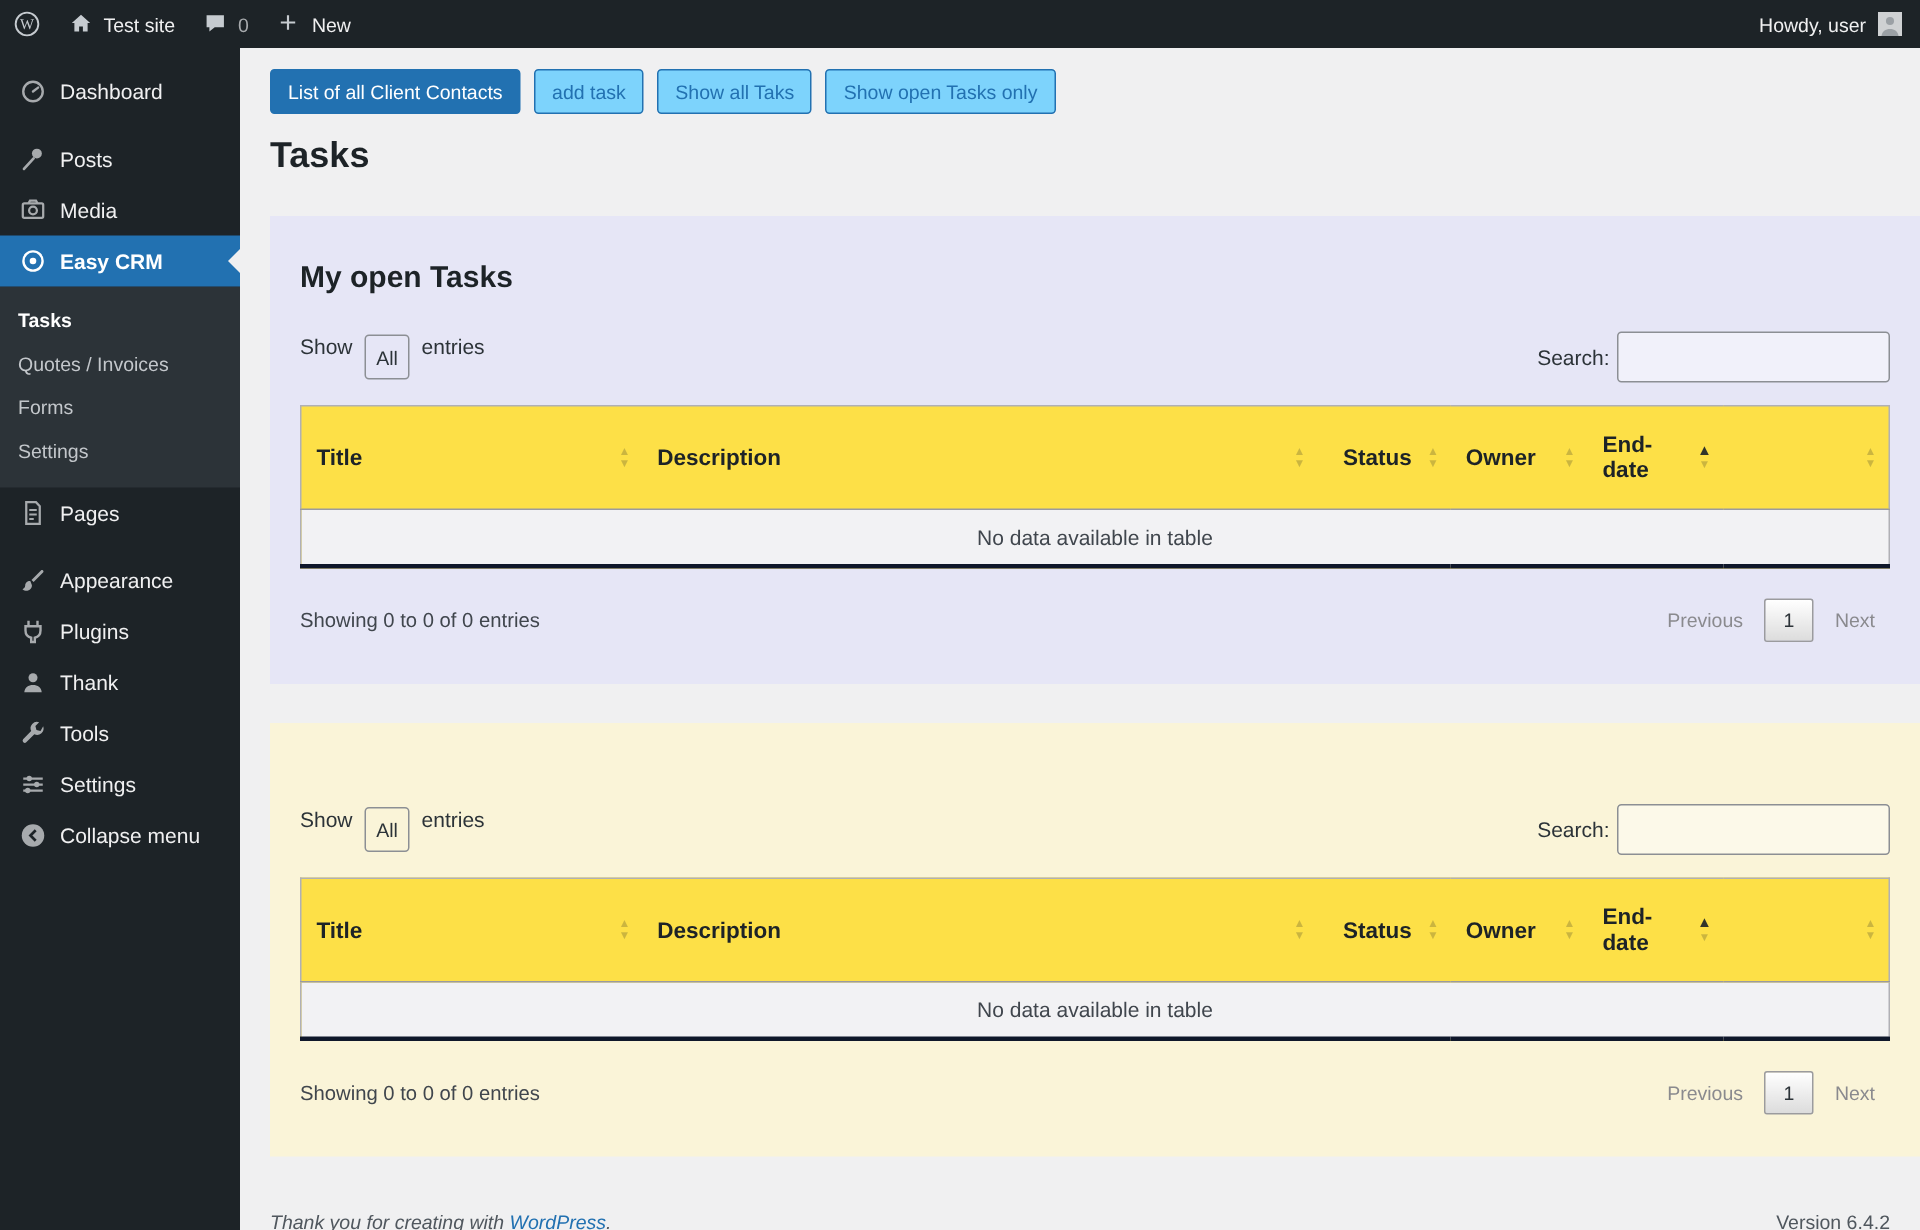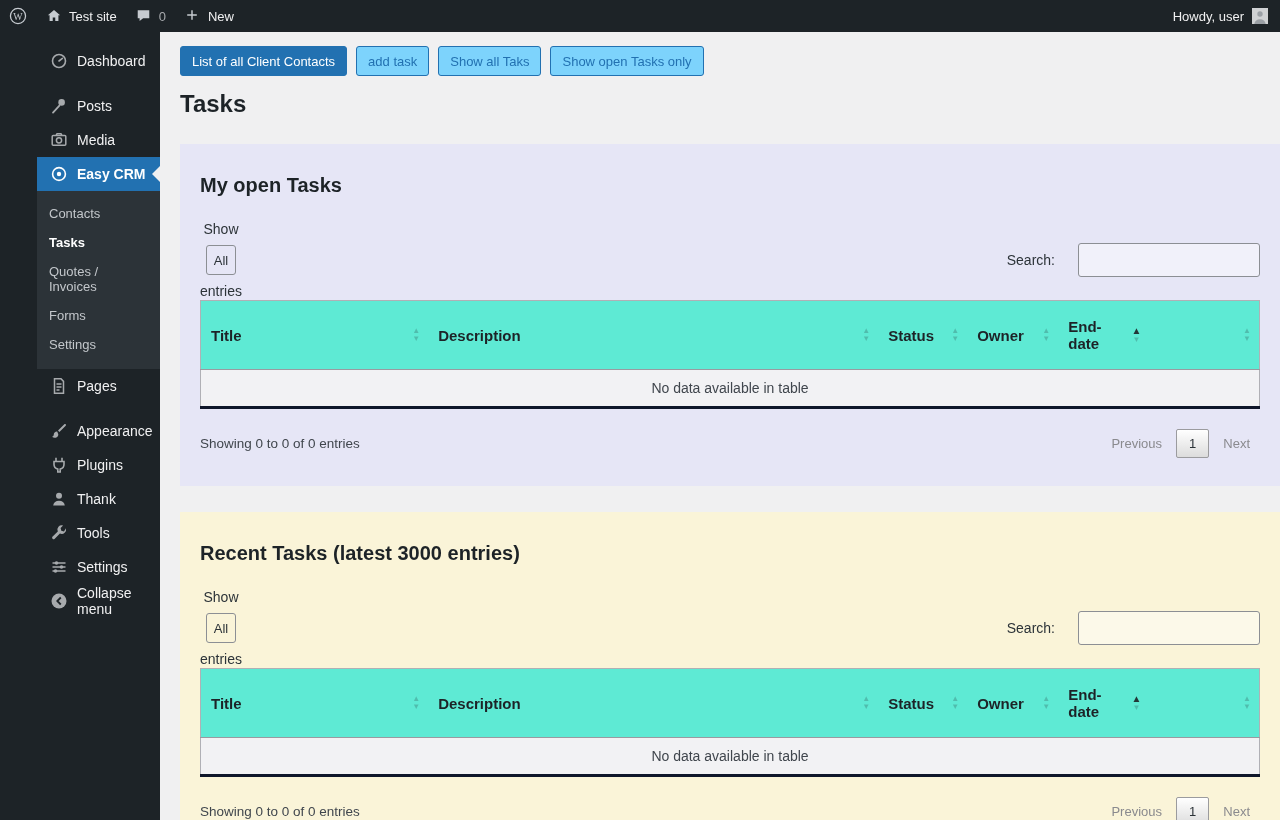--- a/index.html
+++ b/index.html
@@ -17,21 +17,21 @@
   .howdy { display: flex; align-items: center; gap: 8px; padding: 0 12px; cursor: pointer; }
   .avatar { width: 16px; height: 16px; display: inline-flex; overflow: hidden; }
 
   
   .app { display: flex; min-height: 788px; }
   .sidebar { width: 160px; flex: none; background: #1d2327; padding-top: 12px;
     font-size: 14px; color: #f0f0f1; }
   .content { flex: 1; min-width: 0; background: #f0f0f1; padding-bottom: 20px; }
 
   
-  .menu { list-style: none; padding-left: 37px; }
+  .menu { list-style: none; }
   .menu-item { position: relative; display: flex; align-items: center;
     min-height: 34px; padding: 0 8px 0 6px; cursor: pointer; }
   .menu-icon { width: 20px; height: 20px; margin: 0 8px 0 6px; color: #a7aaad;
     flex: none; display: flex; }
   .menu-label { color: #f0f0f1; }
   .menu-sep { height: 11px; }
   .menu-item.active { background: #2271b1; }
   .menu-item.active .menu-icon { color: #fff; }
   .menu-item.active .menu-label { color: #fff; font-weight: 600; }
   .menu-item.active::after { content: ""; position: absolute; right: 0; top: 50%;
@@ -52,37 +52,37 @@
 
   
   .panel { margin: 0 0 0 20px; padding: 30px 20px 28px; }
   .panel + .panel { margin-top: 26px; }
   .panel.lavender { background: #e6e6f6; }
   .panel.yellow { background: #faf4d8; }
   .panel-title { font-size: 20px; font-weight: 700; color: #1d2327; }
 
   .controls { display: flex; justify-content: space-between; align-items: center;
     margin-top: 24px; font-size: 14px; color: #2c3338; }
-  .length { display: flex; align-items: center; gap: 8px; flex-direction: column; }
+  .length { display: flex; align-items: flex-start; gap: 8px; }
   .length-select { appearance: none; -webkit-appearance: none; width: 30px; height: 30px;
     border: 1px solid #8c8f94; border-radius: 3px; background: transparent;
     font: 13px "Liberation Sans", sans-serif; color: #2c3338; text-align: center; cursor: pointer; }
-  .search { display: flex; align-items: center; gap: 23px; }
+  .search { display: flex; align-items: center; gap: 5px; }
   .search input { width: 182px; height: 34px; border: 1px solid #8c8f94; border-radius: 3px;
     background: rgba(255,255,255,.45); padding: 0 8px; font: 14px "Liberation Sans", sans-serif;
     color: #2c3338; outline: none; }
 
   
-  table.dt { width: 100%; margin-top: 1px; border-collapse: collapse; background: #5eead4;
+  table.dt { width: 100%; margin-top: 15px; border-collapse: collapse; background: #fde047;
     border: 1px solid #b0b0b5; }
   table.dt thead th { position: relative; text-align: left; font-size: 15px; font-weight: 700;
     color: #1d2327; padding: 17px 26px 17px 10px; border-bottom: 1px solid #9a9aa0; cursor: pointer; }
   table.dt th:nth-child(1) { width: 21.5%; }
   table.dt th:nth-child(2) { width: 42.5%; }
-  table.dt th:nth-child(3) { width: 8.4%; }
+  table.dt th:nth-child(3) { width: 8.4%; text-align: right; }
   table.dt th:nth-child(4) { width: 8.6%; }
   table.dt th:nth-child(5) { width: 8.6%; }
   .sorters { position: absolute; right: 8px; top: 50%; transform: translateY(-50%);
     display: flex; flex-direction: column; align-items: center; color: #1d2327; }
   .sorters .up::before { content: "▲"; }
   .sorters .down::before { content: "▼"; }
   .sorters i { font-style: normal; font-size: 8px; line-height: 8px; opacity: .22; }
   th.sorted-asc .sorters .up { opacity: .9; font-size: 10px; line-height: 10px; }
   td.empty { text-align: center; padding: 10px; font-size: 14px; color: #40464d;
     background: #f2f2f4; border-bottom: 3px solid #0f172a; }
@@ -190,21 +190,20 @@
         <span class="menu-icon">
           <svg viewBox="0 0 20 20">
               <circle cx="10" cy="10" r="6.4" fill="none" stroke="currentColor" stroke-width="1.6"></circle>
               <circle cx="10" cy="10" r="2.2" fill="currentColor"></circle>
             </svg>
         </span>
         <span class="menu-label">Easy CRM</span>
       </li>
       <li>
         <ul class="submenu">
-          <li>Contacts</li>
           <li class="current">Tasks</li>
           <li>Quotes / Invoices</li>
           <li>Forms</li>
           <li>Settings</li>
         </ul>
       </li>
       <li class="menu-item">
         <span class="menu-icon">
           <svg viewBox="0 0 20 20">
               <path d="M5.5 2.8h6.5l2.5 2.6v11.8h-9z" fill="none" stroke="currentColor" stroke-width="1.5"></path>
@@ -338,21 +337,20 @@
         <span class="dt-info">Showing 0 to 0 of 0 entries</span>
         <div class="paginate">
           <span class="page-btn">Previous</span>
           <span class="page-current">1</span>
           <span class="page-btn">Next</span>
         </div>
       </div>
     </section>
 
     <section class="panel yellow">
-      <div class="panel-title">Recent Tasks (latest 3000 entries)</div>
 
       <div class="controls">
         <div class="length">
           <span>Show</span>
           <select class="length-select">
             <option>All</option>
           </select>
           <span>entries</span>
         </div>
         <div class="search">

